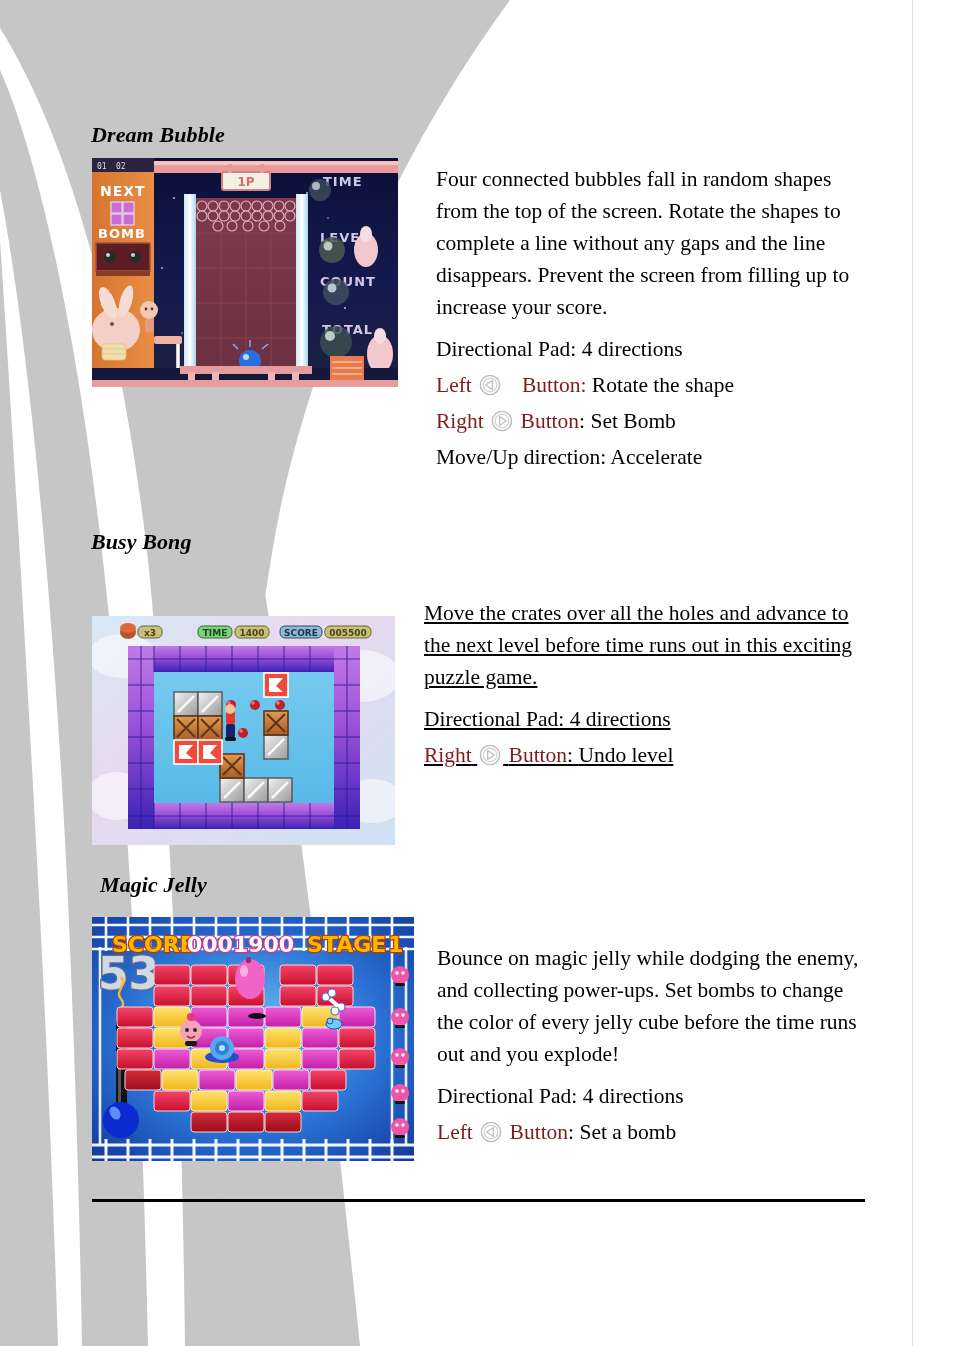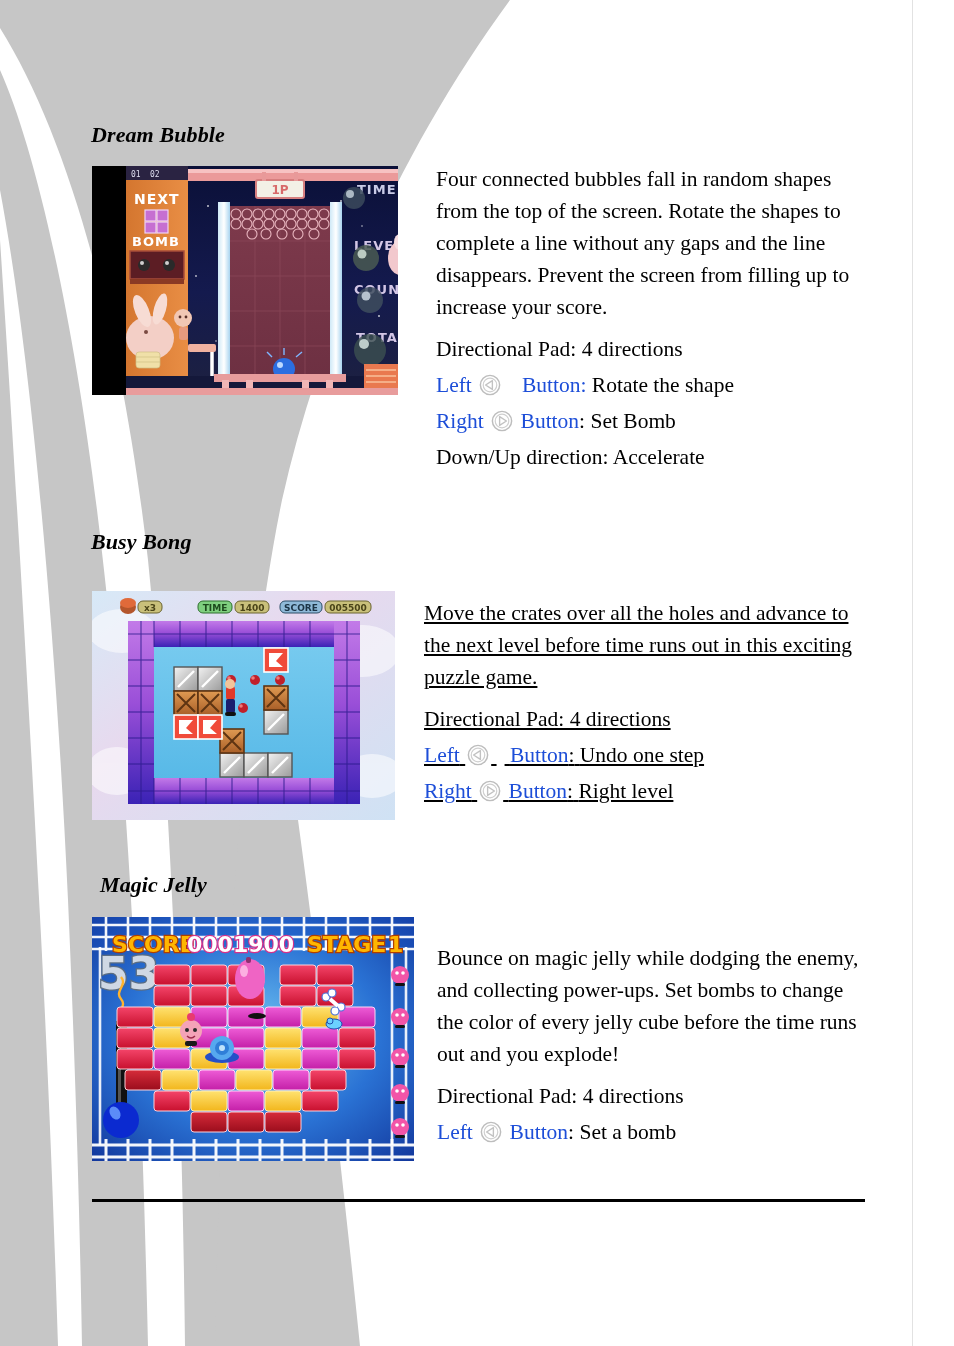--- a/index.html
+++ b/index.html
@@ -54,21 +54,21 @@
     margin:0 0 10px 0;
   }
 
   .ctrl {
     font-size:21.5px;
     line-height:32px;
     color:#000;
     margin:0 0 4px 0;
     white-space:nowrap;
   }
-  .blue { color:#1d4ed8; }
+  .blue { color:#7f1d1d; }
 
   
   .btn-icon {
     display:inline-block;
     width:22px; height:22px;
     vertical-align:-4px;
     margin:0 2px;
   }
 
   .hr-rule {
@@ -103,21 +103,21 @@
 </svg>
 
 <div class="page-guide" style="left:912px;"></div>
 
 <div class="page">
 
   <div class="section" style="left:0; top:0;">
 
     <div class="section-title" style="position:absolute; left:91px; top:122px;">Dream Bubble</div>
 
-    <div class="shot" style="left:92px; top:166px; width:306px; height:229px;padding-left:34px;">
+    <div class="shot" style="left:92px; top:158px; width:306px; height:229px;">
       <svg width="306" height="229" viewBox="0 0 306 229">
         <defs>
           <linearGradient id="db-space" x1="0" y1="0" x2="0" y2="1">
             <stop offset="0%" stop-color="#0b1038"></stop>
             <stop offset="55%" stop-color="#141a4e"></stop>
             <stop offset="100%" stop-color="#1d2140"></stop>
           </linearGradient>
           <linearGradient id="db-orange" x1="0" y1="0" x2="1" y2="0">
             <stop offset="0%" stop-color="#d4762f"></stop>
             <stop offset="100%" stop-color="#e98e45"></stop>
@@ -306,29 +306,29 @@
           <svg viewBox="0 0 24 24" width="22" height="22">
             <circle cx="12" cy="12" r="10.5" fill="none" stroke="#bdbdbd" stroke-width="1.6"></circle>
             <circle cx="12" cy="12" r="7.4" fill="none" stroke="#cfcfcf" stroke-width="1.3"></circle>
             <path d="M 9.4 7.2 L 9.4 16.8 L 16.8 12 Z" fill="none" stroke="#c2c2c2" stroke-width="1.5" stroke-linejoin="round"></path>
           </svg>
         </span>
         <span class="blue">Button</span><span>:</span>
         <span>Set Bomb</span>
       </p>
 
-      <p class="ctrl">Down/Up direction: Accelerate</p>
+      <p class="ctrl">Move/Up direction: Accelerate</p>
     </div>
   </div>
 
   <div class="section" style="left:0; top:0;">
 
     <div class="section-title" style="position:absolute; left:91px; top:529px;font-family:Liberation Serif, serif;">Busy Bong</div>
 
-    <div class="shot" style="left:92px; top:591px; width:303px; height:229px; background:#22c55e;">
+    <div class="shot" style="left:92px; top:616px; width:303px; height:229px; background:#22c55e;">
       <svg width="303" height="229" viewBox="0 0 303 229">
         <defs>
           <linearGradient id="bb-sky" x1="0" y1="0" x2="1" y2="1">
             <stop offset="0%" stop-color="#d7e9f7"></stop>
             <stop offset="40%" stop-color="#e8d9ee"></stop>
             <stop offset="100%" stop-color="#cfe2f4"></stop>
           </linearGradient>
           <linearGradient id="bb-floor" x1="0" y1="0" x2="0" y2="1">
             <stop offset="0%" stop-color="#7ccdf0"></stop>
             <stop offset="100%" stop-color="#52b6e6"></stop>
@@ -463,45 +463,32 @@
           <rect x="134" y="108" width="9" height="14" rx="2" fill="#1a1f6e"></rect>
           <rect x="133" y="121" width="11" height="4" rx="2" fill="#111"></rect>
         </g>
       </svg>
     </div>
 
     <div class="copy" style="left:424px; top:597px; width:445px;text-decoration:underline;">
       <p class="para">Move the crates over all the holes and advance to the next level before time runs out in this exciting puzzle game.</p>
       <p class="ctrl">Directional Pad: 4 directions</p>
 
-      <p class="ctrl">
-        <span class="blue">Left</span>
-        <span class="btn-icon">
-          <svg viewBox="0 0 24 24" width="22" height="22">
-            <circle cx="12" cy="12" r="10.5" fill="none" stroke="#bdbdbd" stroke-width="1.6"></circle>
-            <circle cx="12" cy="12" r="7.4" fill="none" stroke="#cfcfcf" stroke-width="1.3"></circle>
-            <path d="M 14.6 7.2 L 14.6 16.8 L 7.2 12 Z" fill="none" stroke="#c2c2c2" stroke-width="1.5" stroke-linejoin="round"></path>
-          </svg>
-        </span>
-        <span style="display:inline-block;width:8px;"></span>
-        <span class="blue">Button</span><span>:</span>
-        <span>Undo one step</span>
-      </p>
 
       <p class="ctrl">
         <span class="blue">Right</span>
         <span class="btn-icon">
           <svg viewBox="0 0 24 24" width="22" height="22">
             <circle cx="12" cy="12" r="10.5" fill="none" stroke="#bdbdbd" stroke-width="1.6"></circle>
             <circle cx="12" cy="12" r="7.4" fill="none" stroke="#cfcfcf" stroke-width="1.3"></circle>
             <path d="M 9.4 7.2 L 9.4 16.8 L 16.8 12 Z" fill="none" stroke="#c2c2c2" stroke-width="1.5" stroke-linejoin="round"></path>
           </svg>
         </span>
         <span class="blue">Button</span><span>:</span>
-        <span>Right level</span>
+        <span>Undo level</span>
       </p>
     </div>
   </div>
 
   <div class="section" style="left:0; top:0;">
 
     <div class="section-title" style="position:absolute; left:100px; top:872px;">Magic Jelly</div>
 
     <div class="shot" style="left:92px; top:917px; width:322px; height:244px;">
       <svg width="322" height="244" viewBox="0 0 322 244">

